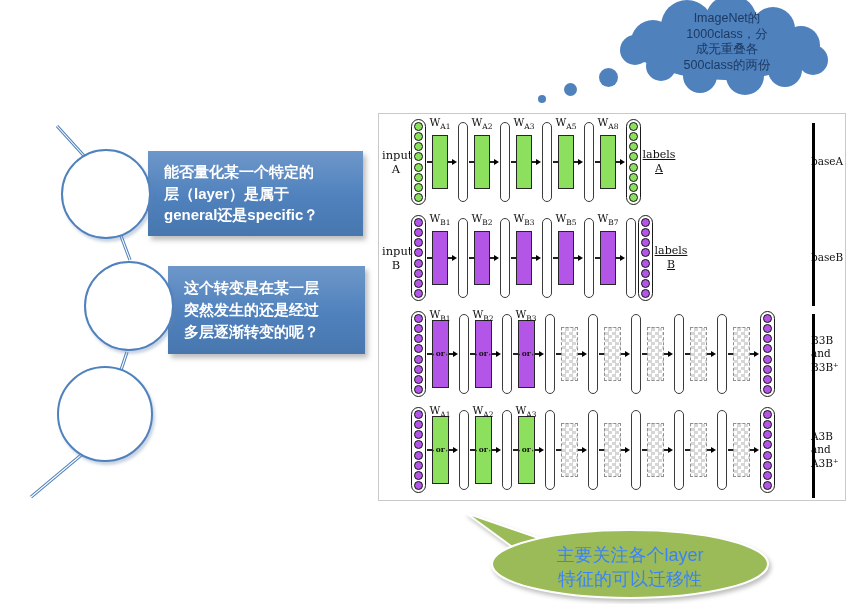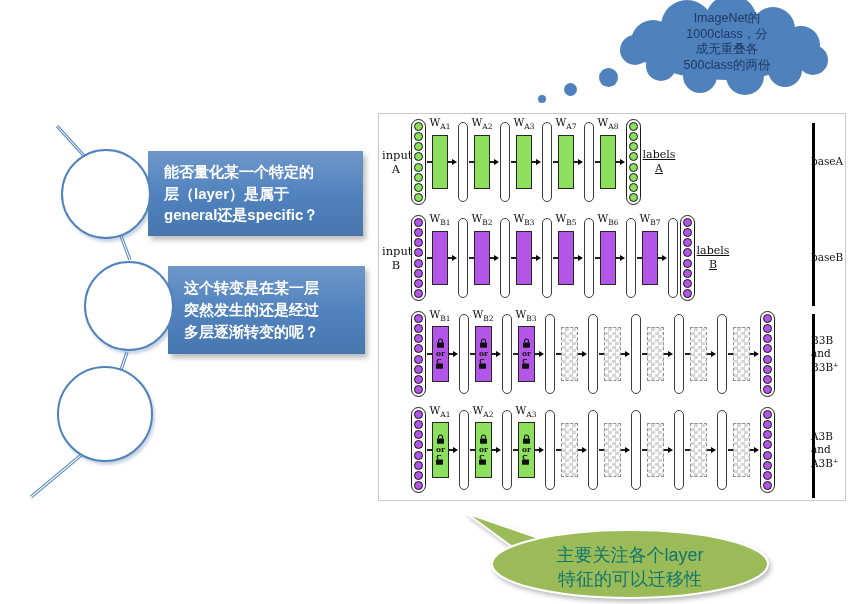--- a/index.html
+++ b/index.html
@@ -43,40 +43,40 @@
   .io-label.labels{width:34px;font-size:11px;text-decoration:underline;}
   .capsule{flex:none;width:13px;height:82px;border:1.6px solid #1b1b1b;border-radius:9px;
            display:flex;flex-direction:column;justify-content:space-evenly;align-items:center;
            padding:1px 0;margin:0 1px;}
   .ndot{width:9px;height:9px;border:1px solid #161616;border-radius:50%;box-sizing:border-box;flex:none;}
   .unit{display:flex;align-items:center;position:relative;height:92px;flex:none;}
   .wlabel{position:absolute;top:0;left:-2px;width:30px;text-align:center;font-size:10.5px;white-space:nowrap;}
   .wlabel sub{font-size:7.5px;}
   .stub{width:5px;height:1.4px;background:#222;flex:none;}
   .rect{width:16px;height:54px;border:1px solid #262626;box-sizing:border-box;flex:none;}
-  .rect.lock{width:17px;height:56px;display:flex;flex-direction:column;align-items:center;
+  .rect.lock{width:17px;height:68px;display:flex;flex-direction:row;align-items:center;
              justify-content:center;gap:1.5px;}
   .rect.random{width:17px;height:54px;border:1.2px dashed #8f8f8f;background-color:#fff;
                background-image:repeating-conic-gradient(var(--random) 0% 25%, #ffffff 0% 50%);
                background-size:7px 7px;}
   .or{font-size:7.5px;font-weight:bold;line-height:1;color:#111;}
   .aline{width:4px;height:1.4px;background:#222;flex:none;}
   .ahead{width:0;height:0;border-left:5.5px solid #000;border-top:3.5px solid transparent;
          border-bottom:3.5px solid transparent;flex:none;}
   .oval{width:10px;height:80px;border:1.4px solid #3c3c3c;border-radius:10px;background:#fff;
         margin:0 1px;flex:none;box-sizing:border-box;}
   .side-label{margin-left:auto;width:33px;flex:none;font-size:10.5px;line-height:1.3;
               white-space:pre-line;padding-right:1px;}
 
   
   .bubble-svg{position:absolute;left:440px;top:500px;z-index:2;
               filter:drop-shadow(2px 3px 2px rgba(0,0,0,.25));}
   .bubble-shape{fill:var(--bubble);stroke:#fff;stroke-width:2;}
   .bubble-text{position:absolute;left:505px;top:543px;width:250px;z-index:3;text-align:center;
-               color:#0f766e;font-size:18px;line-height:24px;white-space:pre-line;}
+               color:#3b82f6;font-size:18px;line-height:24px;white-space:pre-line;}
 </style>
 </head>
 <body>
 
 <div id="slide">
 
   <svg class="pins" width="220" height="520" viewBox="0 0 220 520">
     <g stroke="var(--accent)" stroke-width="3.2">
       <line x1="57" y1="126" x2="86" y2="158"></line>
       <line x1="121" y1="236" x2="130" y2="260"></line>
@@ -160,21 +160,21 @@
           </div>
           <div class="unit">
             <div class="wlabel">W<sub>A3</sub></div>
             <div class="stub"></div>
             <div class="rect" style="background: rgb(140, 224, 94);"></div>
             <div class="aline"></div>
             <div class="ahead"></div>
             <div class="oval"></div>
           </div>
           <div class="unit">
-            <div class="wlabel">W<sub>A7</sub></div>
+            <div class="wlabel">W<sub>A5</sub></div>
             <div class="stub"></div>
             <div class="rect" style="background: rgb(140, 224, 94);"></div>
             <div class="aline"></div>
             <div class="ahead"></div>
             <div class="oval"></div>
           </div>
           <div class="unit">
             <div class="wlabel">W<sub>A8</sub></div>
             <div class="stub"></div>
             <div class="rect" style="background: rgb(140, 224, 94);"></div>
@@ -227,28 +227,20 @@
           <div class="unit">
             <div class="wlabel">W<sub>B3</sub></div>
             <div class="stub"></div>
             <div class="rect" style="background: rgb(179, 86, 232);"></div>
             <div class="aline"></div>
             <div class="ahead"></div>
             <div class="oval"></div>
           </div>
           <div class="unit">
             <div class="wlabel">W<sub>B5</sub></div>
-            <div class="stub"></div>
-            <div class="rect" style="background: rgb(179, 86, 232);"></div>
-            <div class="aline"></div>
-            <div class="ahead"></div>
-            <div class="oval"></div>
-          </div>
-          <div class="unit">
-            <div class="wlabel">W<sub>B6</sub></div>
             <div class="stub"></div>
             <div class="rect" style="background: rgb(179, 86, 232);"></div>
             <div class="aline"></div>
             <div class="ahead"></div>
             <div class="oval"></div>
           </div>
           <div class="unit">
             <div class="wlabel">W<sub>B7</sub></div>
             <div class="stub"></div>
             <div class="rect" style="background: rgb(179, 86, 232);"></div>

